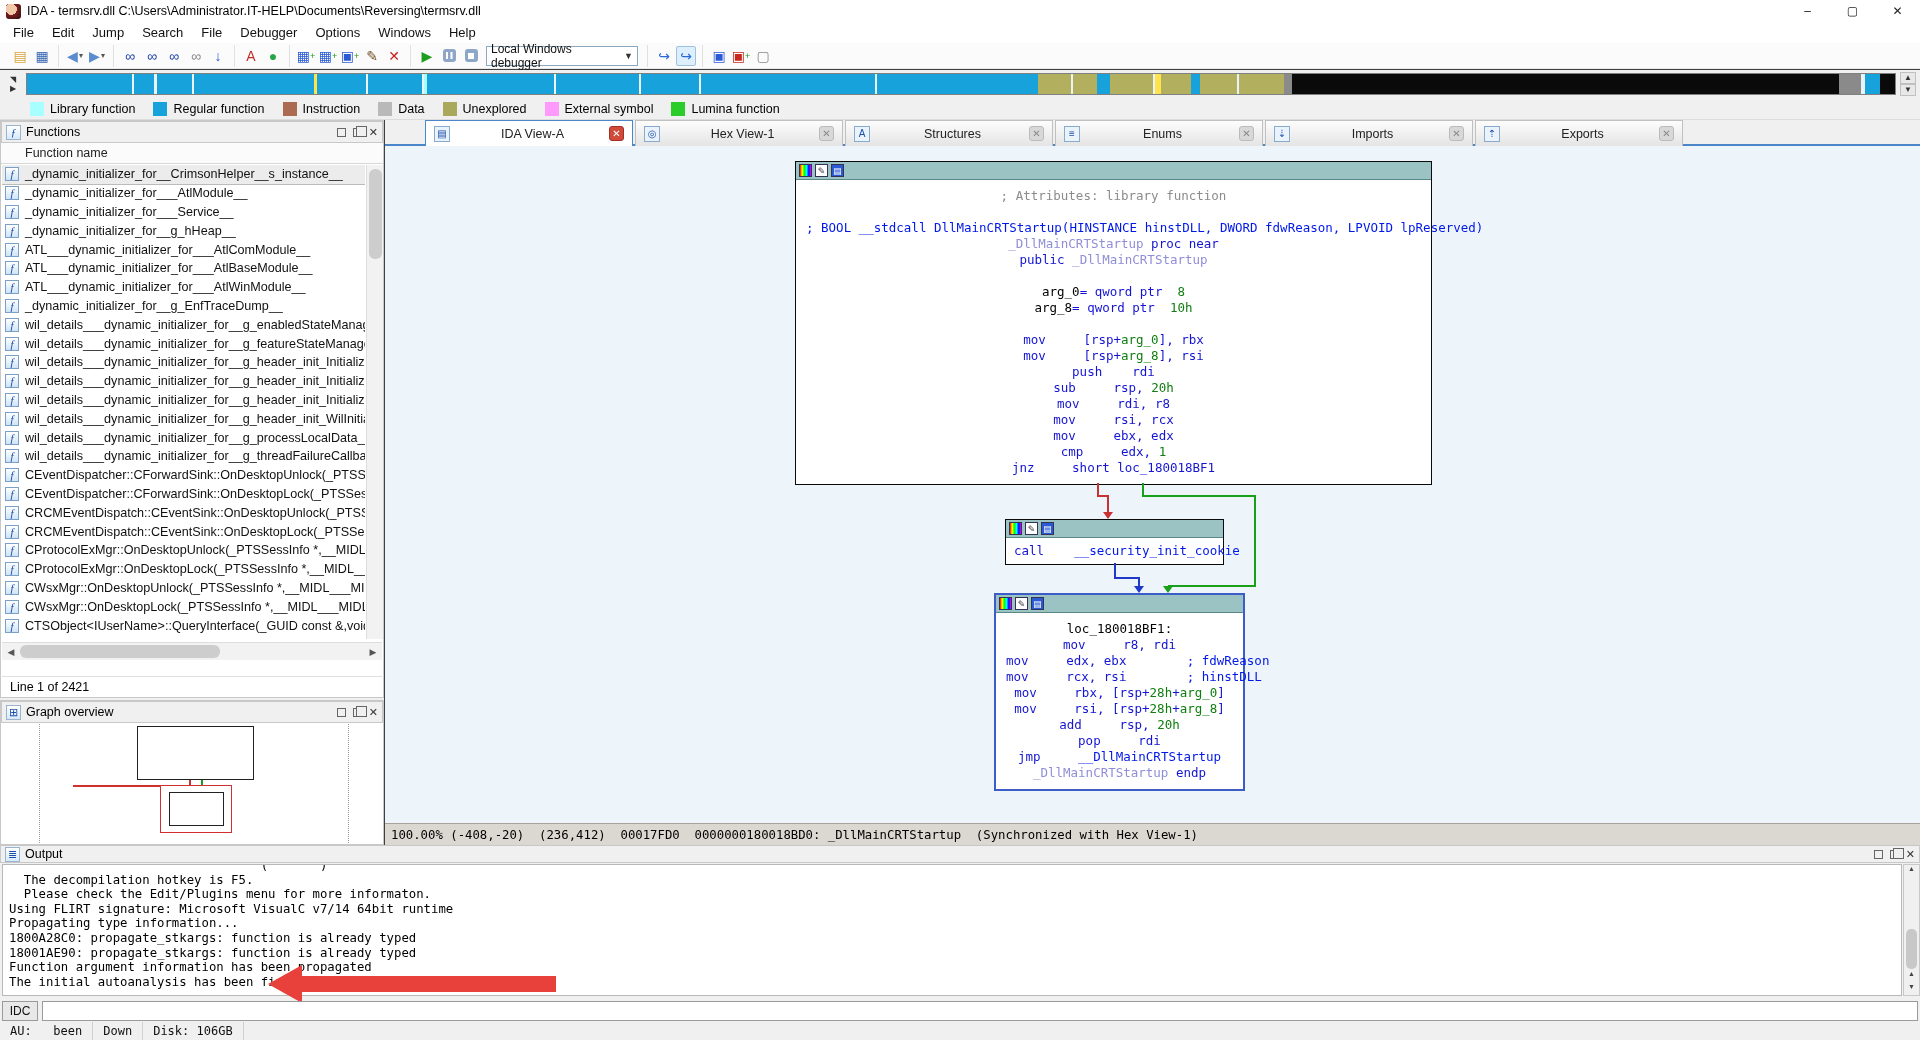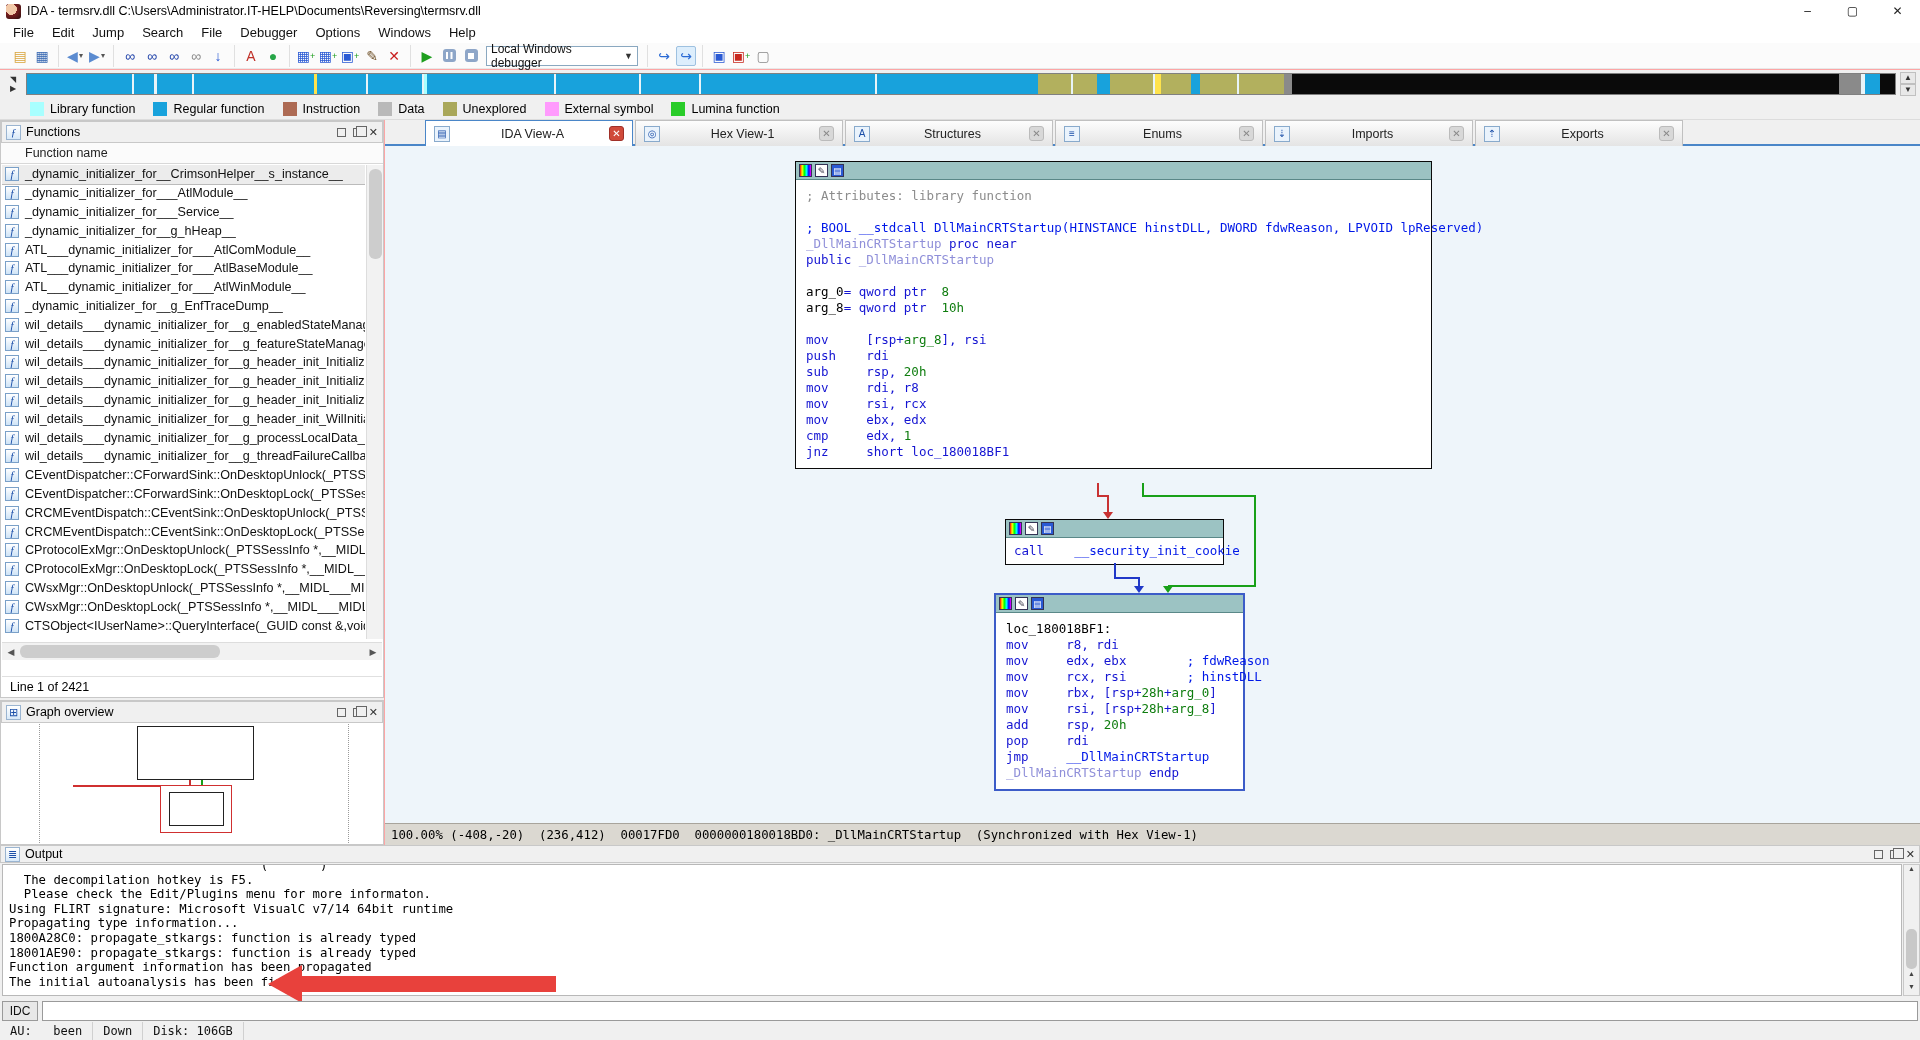--- a/index.html
+++ b/index.html
@@ -1,18 +1,18 @@
 <!DOCTYPE html>
 <html><head>
 <meta charset="utf-8">
 <style>
   * { margin:0; padding:0; box-sizing:border-box; }
   html,body { width:1920px; height:1040px; overflow:hidden; background:#f0f0f0;
     font-family:"Liberation Sans", sans-serif; font-size:13px; color:#111; }
-  #app { position:relative; width:1920px; height:1040px; background:#fca5a5; }
+  #app { position:relative; width:1920px; height:1040px; background:#404040; }
 
   
   .titlebar { position:absolute; left:0; top:0; width:100%; height:22px; background:#ffffff;
     display:flex; align-items:center; padding-left:6px; }
   .app-ico { width:15px; height:15px; border-radius:3px; margin-right:6px;
     background:radial-gradient(circle at 35% 35%, #f2c9a8 40%, #7a1f1f 41%, #2b0d0d 100%); }
   .titletext { font-size:12.5px; color:#000; }
   .wincontrols { margin-left:auto; display:flex; height:22px; }
   .wincontrols span { width:45px; text-align:center; line-height:22px; font-size:12px; color:#222; }
 
@@ -109,21 +109,21 @@
 
   .gcanvas { position:absolute; left:0; top:26px; right:0; bottom:22px; background:#eef5fa; overflow:hidden; }
   .gblock { position:absolute; background:#fff; border:1px solid #0a0a0a; }
   .gblock.cur { border:2px solid #3c5cc8; }
   .btitle { height:18px; background:#9cc3c3; border-bottom:1px solid #5a8888; display:flex; align-items:center; gap:3px; padding:0 3px; }
   .btitle .bi { width:13px; height:13px; border:1px solid #335; font-size:9px; line-height:12px; text-align:center; background:#fff; }
   .btitle .bi.grad { background:linear-gradient(90deg,#f00,#ff0,#0f0,#0ff,#00f,#f0f); }
   .btitle .bi.pen { background:#fff; color:#334; }
   .btitle .bi.mini { background:#2a5ad4; color:#fff; }
   .code { padding:8px 10px; font-family:"DejaVu Sans Mono",monospace; font-size:12.5px; }
-  .code .ln { height:16px; line-height:16px; white-space:pre; }
+  .code .ln { height:16px; line-height:16px; white-space:pre;text-align:center; }
   .cg{color:#8c8c8c} .cb{color:#0018e8} .ins{color:#1414d2} .num{color:#0f7d0f}
   .nam{color:#8f8fd9} .blk{color:#000}
 
   .edge { position:absolute; }
   .e-red{background:#c83232} .e-green{background:#18a018} .e-blue{background:#2038c8}
   .ah { position:absolute; width:0; height:0; border-left:5px solid transparent; border-right:5px solid transparent; }
   .ah.red{border-top:7px solid #c83232} .ah.green{border-top:7px solid #18a018} .ah.blue{border-top:7px solid #2038c8}
 
   .gstatus { position:absolute; left:0; right:0; bottom:0; height:22px; background:#dbd8d1; border-top:1px solid #a8a49c;
     font-family:"DejaVu Sans Mono",monospace; font-size:12.3px; line-height:22px; padding-left:6px; color:#000; white-space:pre; }
@@ -510,20 +510,21 @@
         <div class="code">
             <div class="ln"><span class="cg">; Attributes: library function</span></div>
             <div class="ln">&nbsp;</div>
             <div class="ln"><span class="cb">; BOOL __stdcall DllMainCRTStartup(HINSTANCE hinstDLL, DWORD fdwReason, LPVOID lpReserved)</span></div>
             <div class="ln"><span class="nam">_DllMainCRTStartup</span><span class="ins"> proc near</span></div>
             <div class="ln"><span class="ins">public </span><span class="nam">_DllMainCRTStartup</span></div>
             <div class="ln">&nbsp;</div>
             <div class="ln"><span class="blk">arg_0</span><span class="ins">= qword ptr </span><span class="num"> 8</span></div>
             <div class="ln"><span class="blk">arg_8</span><span class="ins">= qword ptr </span><span class="num"> 10h</span></div>
             <div class="ln">&nbsp;</div>
+            <div class="ln"><span class="ins">mov     [rsp+</span><span class="num">arg_0</span><span class="ins">], rbx</span></div>
             <div class="ln"><span class="ins">mov     [rsp+</span><span class="num">arg_8</span><span class="ins">], rsi</span></div>
             <div class="ln"><span class="ins">push    rdi</span></div>
             <div class="ln"><span class="ins">sub     rsp, </span><span class="num">20h</span></div>
             <div class="ln"><span class="ins">mov     rdi, r8</span></div>
             <div class="ln"><span class="ins">mov     rsi, rcx</span></div>
             <div class="ln"><span class="ins">mov     ebx, edx</span></div>
             <div class="ln"><span class="ins">cmp     edx, </span><span class="num">1</span></div>
             <div class="ln"><span class="ins">jnz     short loc_180018BF1</span></div>
           </div>
       </div>

